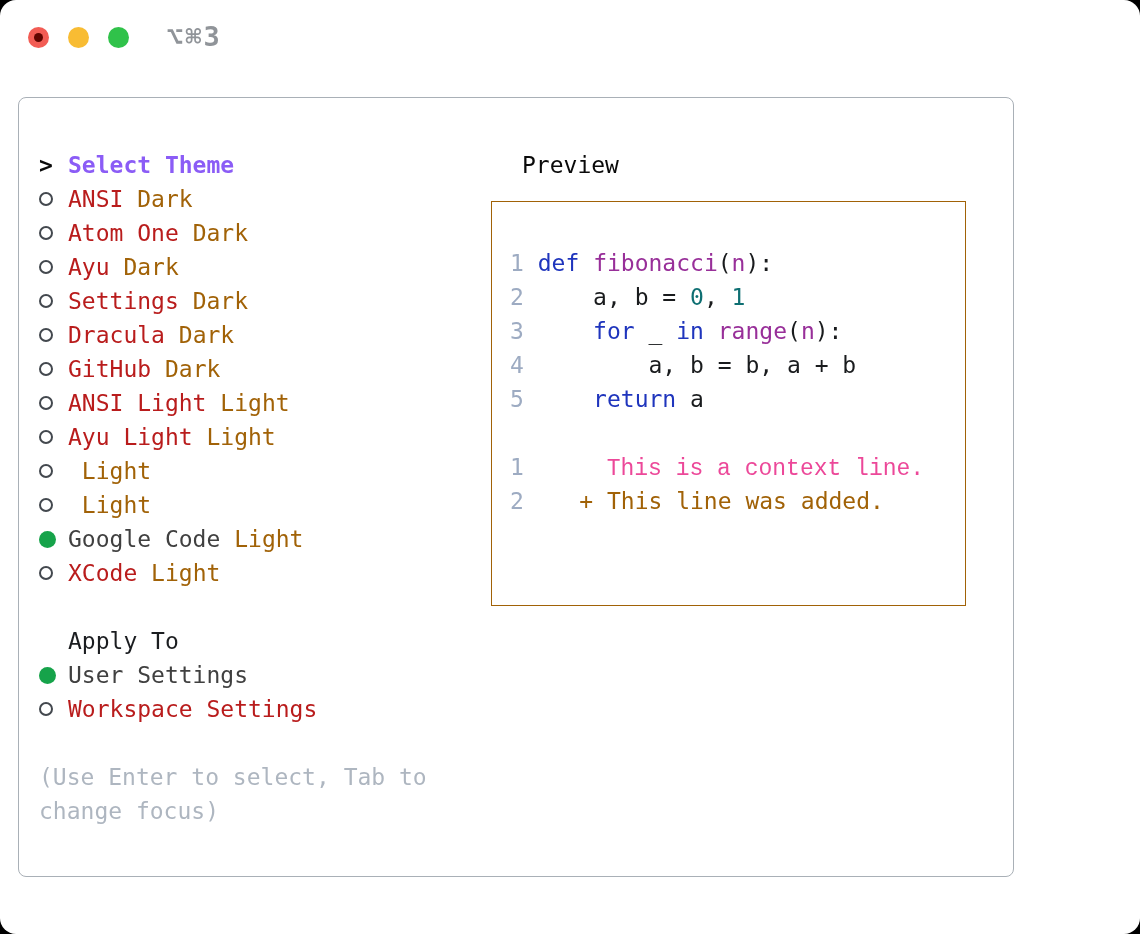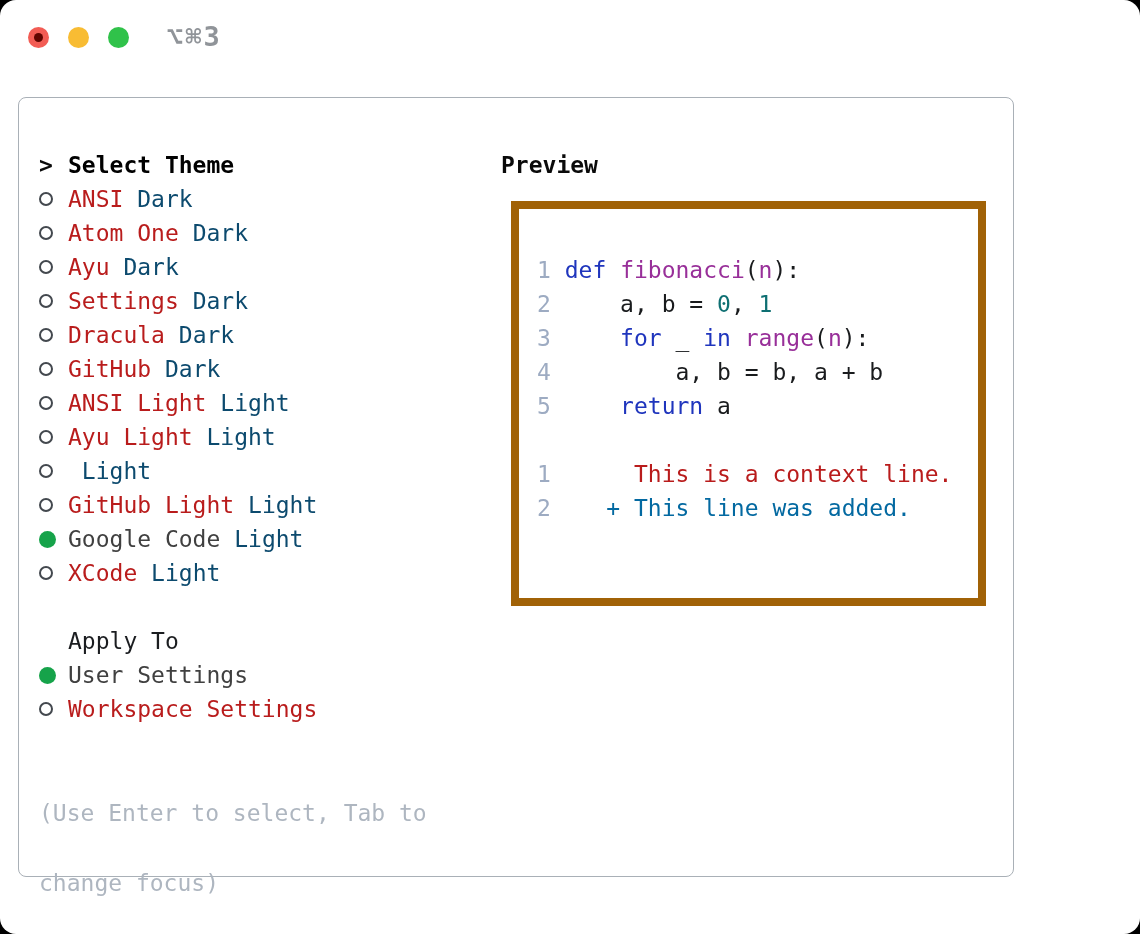--- a/index.html
+++ b/index.html
@@ -24,43 +24,43 @@
   .mainbox { position:absolute; left:18px; top:97px; width:996px; height:780px;
              border:1.5px solid #a9b0b7; border-radius:8px; background:#fff; }
 
   
   .list { position:absolute; left:20px; top:50px; font-size:23px; color:#2e3236; }
   .row { display:flex; align-items:center; height:34px; white-space:pre; }
   .marker { width:29px; display:flex; align-items:center; flex:none; }
   .caret { font-weight:bold; color:#0a0a0a; }
   .radio-off { width:14px; height:14px; border:2.5px solid #43484e; border-radius:50%; }
   .radio-on  { width:17px; height:17px; border-radius:50%; background:#16a34a; }
-  .hdr { font-weight:bold; color:#000000; }
+  .hdr { font-weight:bold; color:#8b5cf6; }
   .subhdr { color:#1b1d20; }
   .name { color:#b91c1c; }
   .name.sel { color:#404040; }
-  .tag { color:#0c4a6e; }
+  .tag { color:#a16207; }
   .spacer { height:34px; }
-  .help { height:34px; line-height:34px; font-size:23px; color:#aeb6c0; white-space:pre;margin-top:36px; }
+  .help { height:34px; line-height:34px; font-size:23px; color:#aeb6c0; white-space:pre; }
 
   
-  .preview-header { position:absolute; left:482px; top:50px; height:34px; line-height:34px;
-                    font-size:23px; font-weight:bold; color:#0a0a0a; }
-  .preview-box { position:absolute; left:492px; top:103px; width:475px; height:405px;
-                 border:8px solid #a16207; background:#fff; overflow:hidden;
+  .preview-header { position:absolute; left:503px; top:50px; height:34px; line-height:34px;
+                    font-size:23px; font-weight:normal; color:#0a0a0a; }
+  .preview-box { position:absolute; left:472px; top:103px; width:475px; height:405px;
+                 border:1px solid #a16207; background:#fff; overflow:hidden;
                  padding:44px 0 0 18px; }
   .code-line { height:34px; line-height:34px; font-size:23px; white-space:pre; }
   .lineno { color:#9dabc2; }
   .kw  { color:#1f35bd; }
   .fn  { color:#982f99; }
   .nm  { color:#0e6f72; }
   .pl  { color:#191b1d; }
-  .ctx { color:#b91c1c; }
+  .ctx { color:#ec4899;font-family:Liberation Mono, monospace; }
   .del { color:#c3291c; }
-  .add { color:#0369a1; }
+  .add { color:#a16207; }
 </style>
 </head>
 <body>
 
 <div class="window">
 
   <div class="titlebar">
     <div class="lights">
       <div class="light red"></div>
       <div class="light yellow"></div>
@@ -80,21 +80,21 @@
       <div id="theme-rows">
           <div class="row"><span class="marker"><span class="radio-off"></span></span><span class="name">ANSI</span><span class="name"> </span><span class="tag">Dark</span></div>
           <div class="row"><span class="marker"><span class="radio-off"></span></span><span class="name">Atom One</span><span class="name"> </span><span class="tag">Dark</span></div>
           <div class="row"><span class="marker"><span class="radio-off"></span></span><span class="name">Ayu</span><span class="name"> </span><span class="tag">Dark</span></div>
           <div class="row"><span class="marker"><span class="radio-off"></span></span><span class="name">Settings</span><span class="name"> </span><span class="tag">Dark</span></div>
           <div class="row"><span class="marker"><span class="radio-off"></span></span><span class="name">Dracula</span><span class="name"> </span><span class="tag">Dark</span></div>
           <div class="row"><span class="marker"><span class="radio-off"></span></span><span class="name">GitHub</span><span class="name"> </span><span class="tag">Dark</span></div>
           <div class="row"><span class="marker"><span class="radio-off"></span></span><span class="name">ANSI Light</span><span class="name"> </span><span class="tag">Light</span></div>
           <div class="row"><span class="marker"><span class="radio-off"></span></span><span class="name">Ayu Light</span><span class="name"> </span><span class="tag">Light</span></div>
           <div class="row"><span class="marker"><span class="radio-off"></span></span><span class="name"> </span><span class="tag">Light</span></div>
-          <div class="row"><span class="marker"><span class="radio-off"></span></span><span class="name">GitHub Light</span><span class="name"> </span><span class="tag">Light</span></div>
+          <div class="row"><span class="marker"><span class="radio-off"></span></span><span class="name"> </span><span class="tag">Light</span></div>
           <div class="row"><span class="marker"><span class="radio-on"></span></span><span class="name sel">Google Code</span><span class="name"> </span><span class="tag">Light</span></div>
           <div class="row"><span class="marker"><span class="radio-off"></span></span><span class="name">XCode</span><span class="name"> </span><span class="tag">Light</span></div>
         </div>
 
       <div class="spacer"></div>
 
       <div class="row">
         <span class="marker"></span>
         <span class="subhdr">Apply To</span>
       </div>

